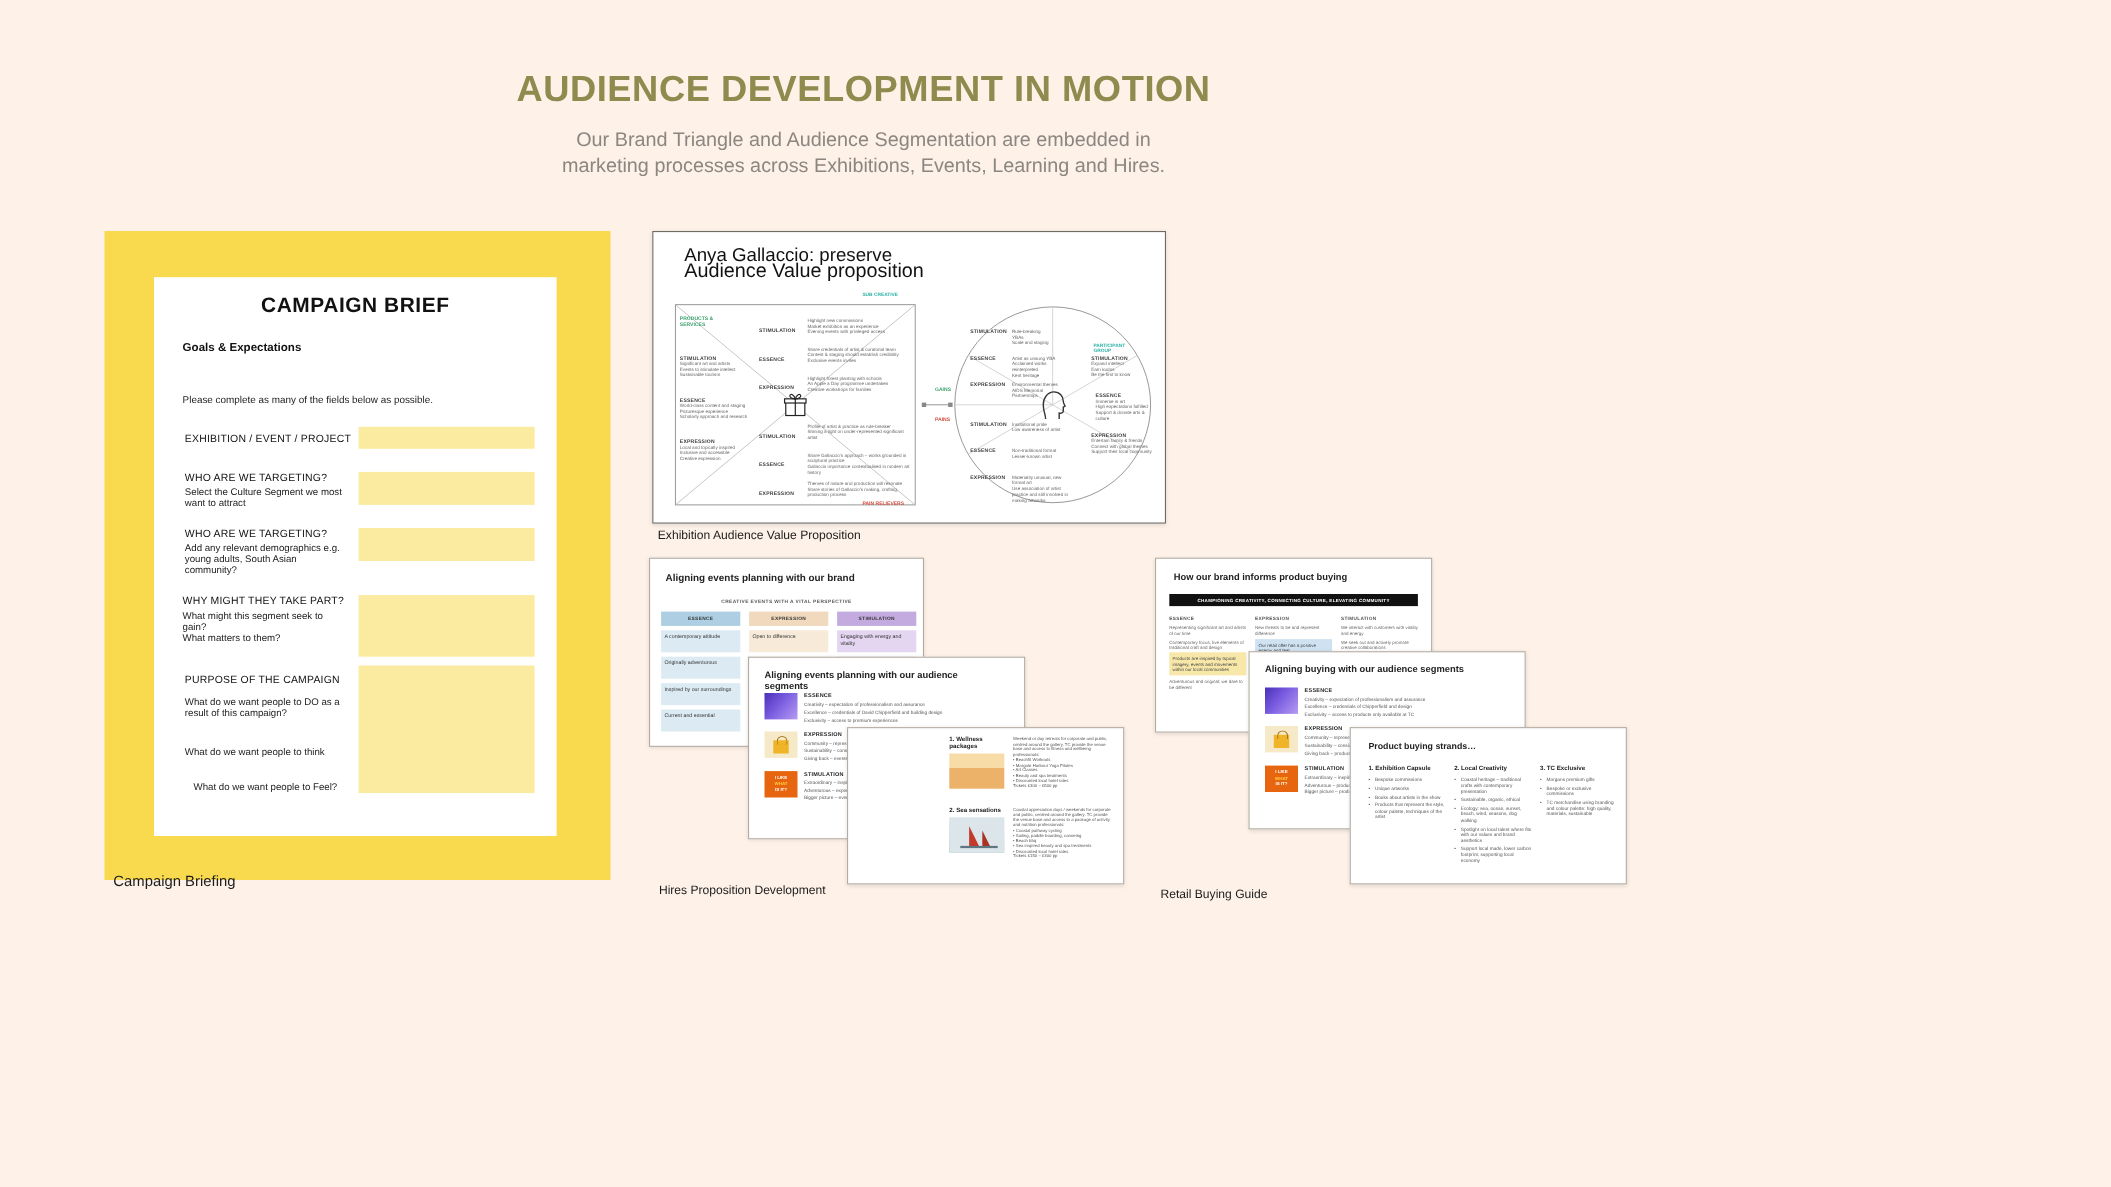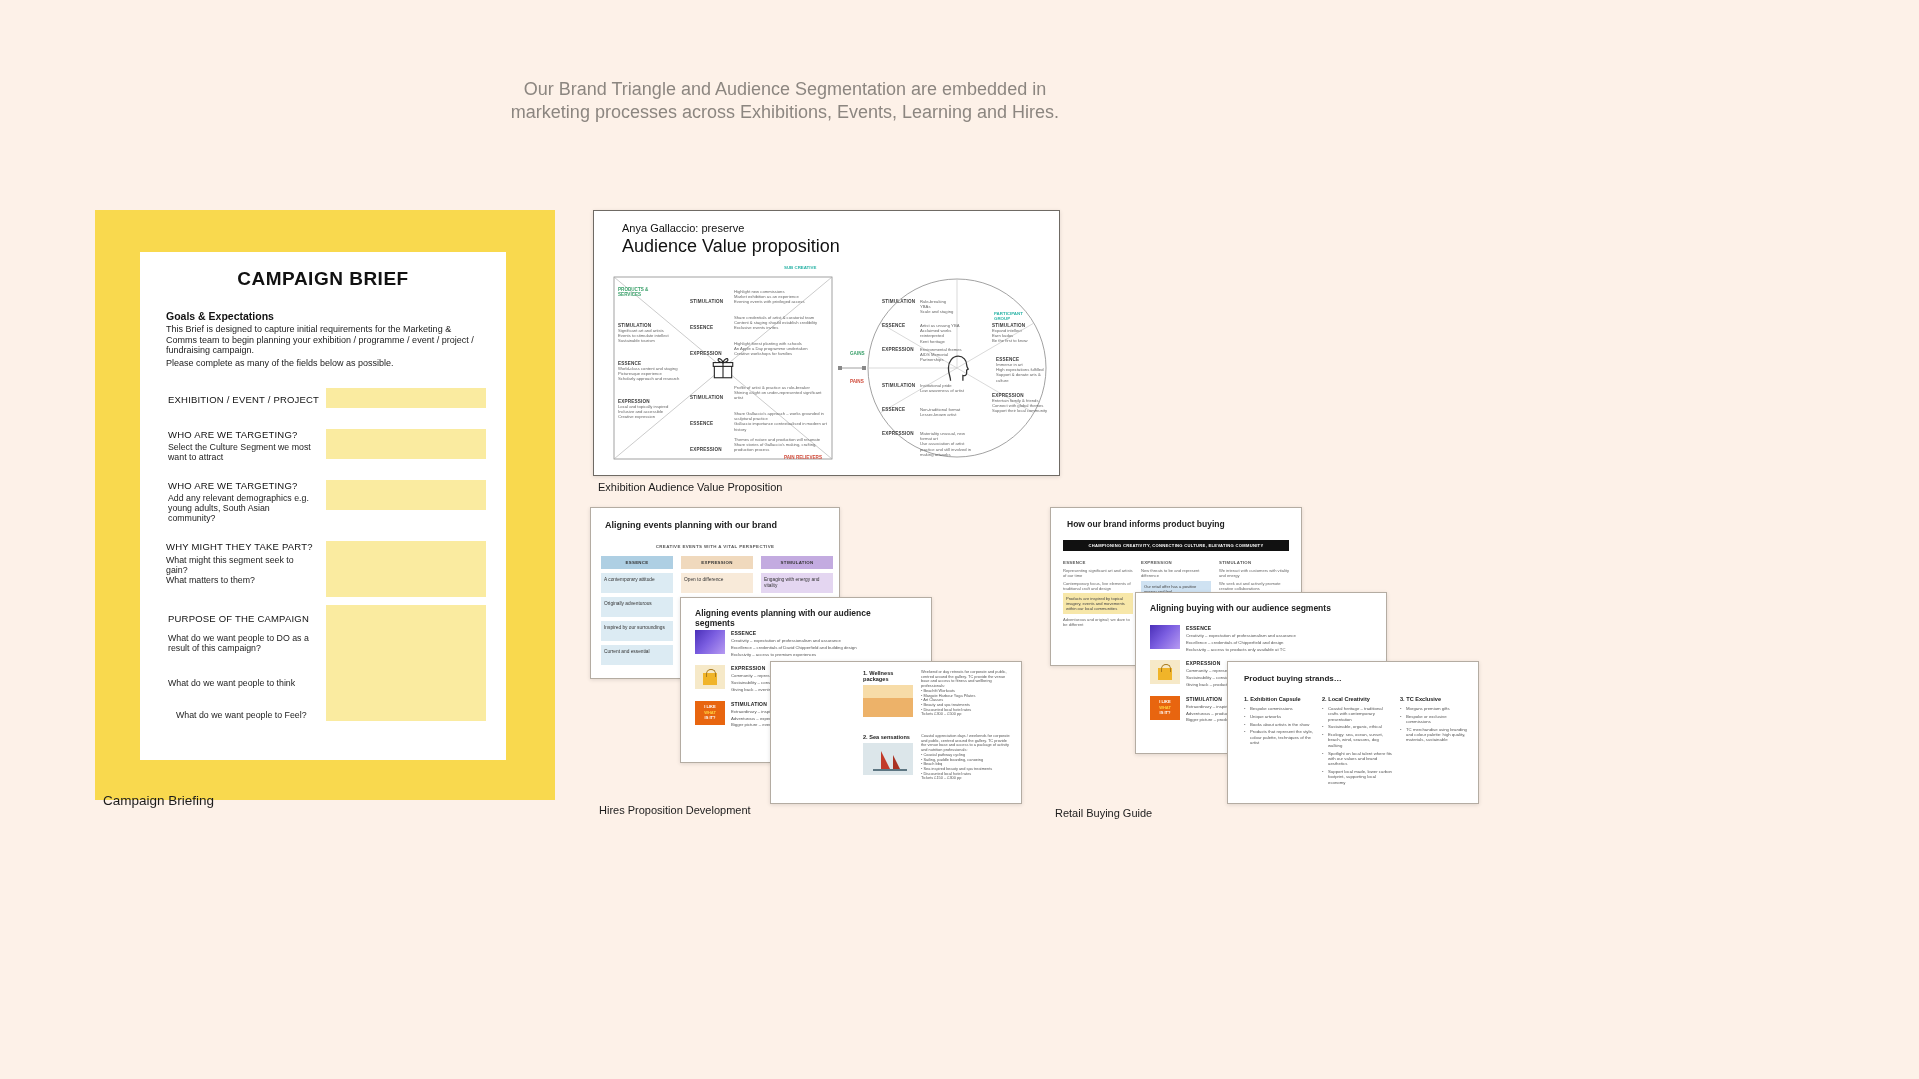--- a/index.html
+++ b/index.html
@@ -49,29 +49,29 @@
   .inf-hd{font-size:4.3px;font-weight:bold;color:#555;letter-spacing:.3px;margin-bottom:3px;}
   .inf-line{font-size:4.1px;color:#666;line-height:5px;margin-bottom:2.5px;}
   .inf-box{padding:3px;font-size:4.1px;line-height:5px;color:#444;margin-bottom:3px;}
 </style>
 </head>
 <body>
 
 <div class="stage">
 
   <div class="abs" style="left:400px;top:62px;width:770px;text-align:center;">
+    <div style="font-size:33px;font-weight:bold;color:#8f8a4d;letter-spacing:.5px;">AUDIENCE DEVELOPMENT IN MOTION</div>
     <div class="pre" style="margin-top:16px;font-size:18px;line-height:23px;color:#8c8680;">Our Brand Triangle and Audience Segmentation are embedded in
 marketing processes across Exhibitions, Events, Learning and Hires.</div>
   </div>
 
   <div class="abs" style="left:95px;top:210px;width:460px;height:590px;background:#f9d94e;">
     <div class="abs" style="left:45px;top:42px;width:366px;height:508px;background:#fff;">
       <div class="abs" style="left:0;top:16px;width:100%;text-align:center;font-size:19px;font-weight:bold;color:#111;letter-spacing:.5px;">CAMPAIGN BRIEF</div>
       <div class="abs" style="left:26px;top:58px;font-size:10.5px;font-weight:bold;color:#111;">Goals &amp; Expectations</div>
-      <div class="abs" style="left:26px;top:72px;width:314px;font-size:9px;line-height:10.5px;color:#222;">This Brief is designed to capture initial requirements for the Marketing &amp; Comms team to begin planning your exhibition / programme / event / project / fundraising campaign.</div>
       <div class="abs" style="left:26px;top:106px;width:314px;font-size:9px;color:#222;">Please complete as many of the fields below as possible.</div>
 
       <div class="abs doc-label" style="left:28px;top:142px;text-align:right;">EXHIBITION / EVENT / PROJECT</div>
       <div class="field-box" style="left:186px;top:136px;width:160px;height:20px;"></div>
 
       <div class="abs doc-label" style="left:28px;top:177px;">WHO ARE WE TARGETING?</div>
       <div class="abs doc-sub pre" style="left:28px;top:190px;width:148px;">Select the Culture Segment we most want to attract</div>
       <div class="field-box" style="left:186px;top:177px;width:160px;height:30px;"></div>
 
       <div class="abs doc-label" style="left:28px;top:228px;">WHO ARE WE TARGETING?</div>
@@ -86,21 +86,21 @@
       <div class="abs doc-label" style="left:28px;top:361px;">PURPOSE OF THE CAMPAIGN</div>
       <div class="abs doc-sub" style="left:28px;top:381px;width:150px;">What do we want people to DO as a result of this campaign?</div>
       <div class="abs doc-sub" style="left:28px;top:426px;width:150px;">What do we want people to think</div>
       <div class="abs doc-sub" style="left:36px;top:458px;width:150px;">What do we want people to Feel?</div>
       <div class="field-box" style="left:186px;top:353px;width:160px;height:116px;"></div>
     </div>
   </div>
   <div class="caption" style="left:103px;top:793px;font-size:13.5px;">Campaign Briefing</div>
 
   <div class="slide" style="left:593px;top:210px;width:465px;height:264px;border-color:#6f6a64;">
-    <div class="abs" style="left:28px;top:11px;font-size:11px;color:#111;">Anya Gallaccio: preserve</div>
+    <div class="abs" style="left:28px;top:11px;font-size:17px;color:#111;">Anya Gallaccio: preserve</div>
     <div class="abs" style="left:28px;top:25px;font-size:18px;color:#111;">Audience Value proposition</div>
 
     <svg class="abs" style="left:0;top:0;" width="465" height="264" viewBox="0 0 465 264">
       <rect x="20" y="66" width="218" height="182" fill="none" stroke="#8a8a8a" stroke-width="0.8"></rect>
       <line x1="20" y1="66" x2="238" y2="248" stroke="#b5b5b5" stroke-width="0.7"></line>
       <line x1="238" y1="66" x2="20" y2="248" stroke="#b5b5b5" stroke-width="0.7"></line>
       <circle cx="363" cy="157" r="89" fill="none" stroke="#8a8a8a" stroke-width="0.8"></circle>
       <line x1="363" y1="157" x2="274" y2="157" stroke="#c9c9c9" stroke-width="0.7"></line>
       <line x1="363" y1="157" x2="286" y2="112" stroke="#c9c9c9" stroke-width="0.7"></line>
       <line x1="363" y1="157" x2="286" y2="202" stroke="#c9c9c9" stroke-width="0.7"></line>

